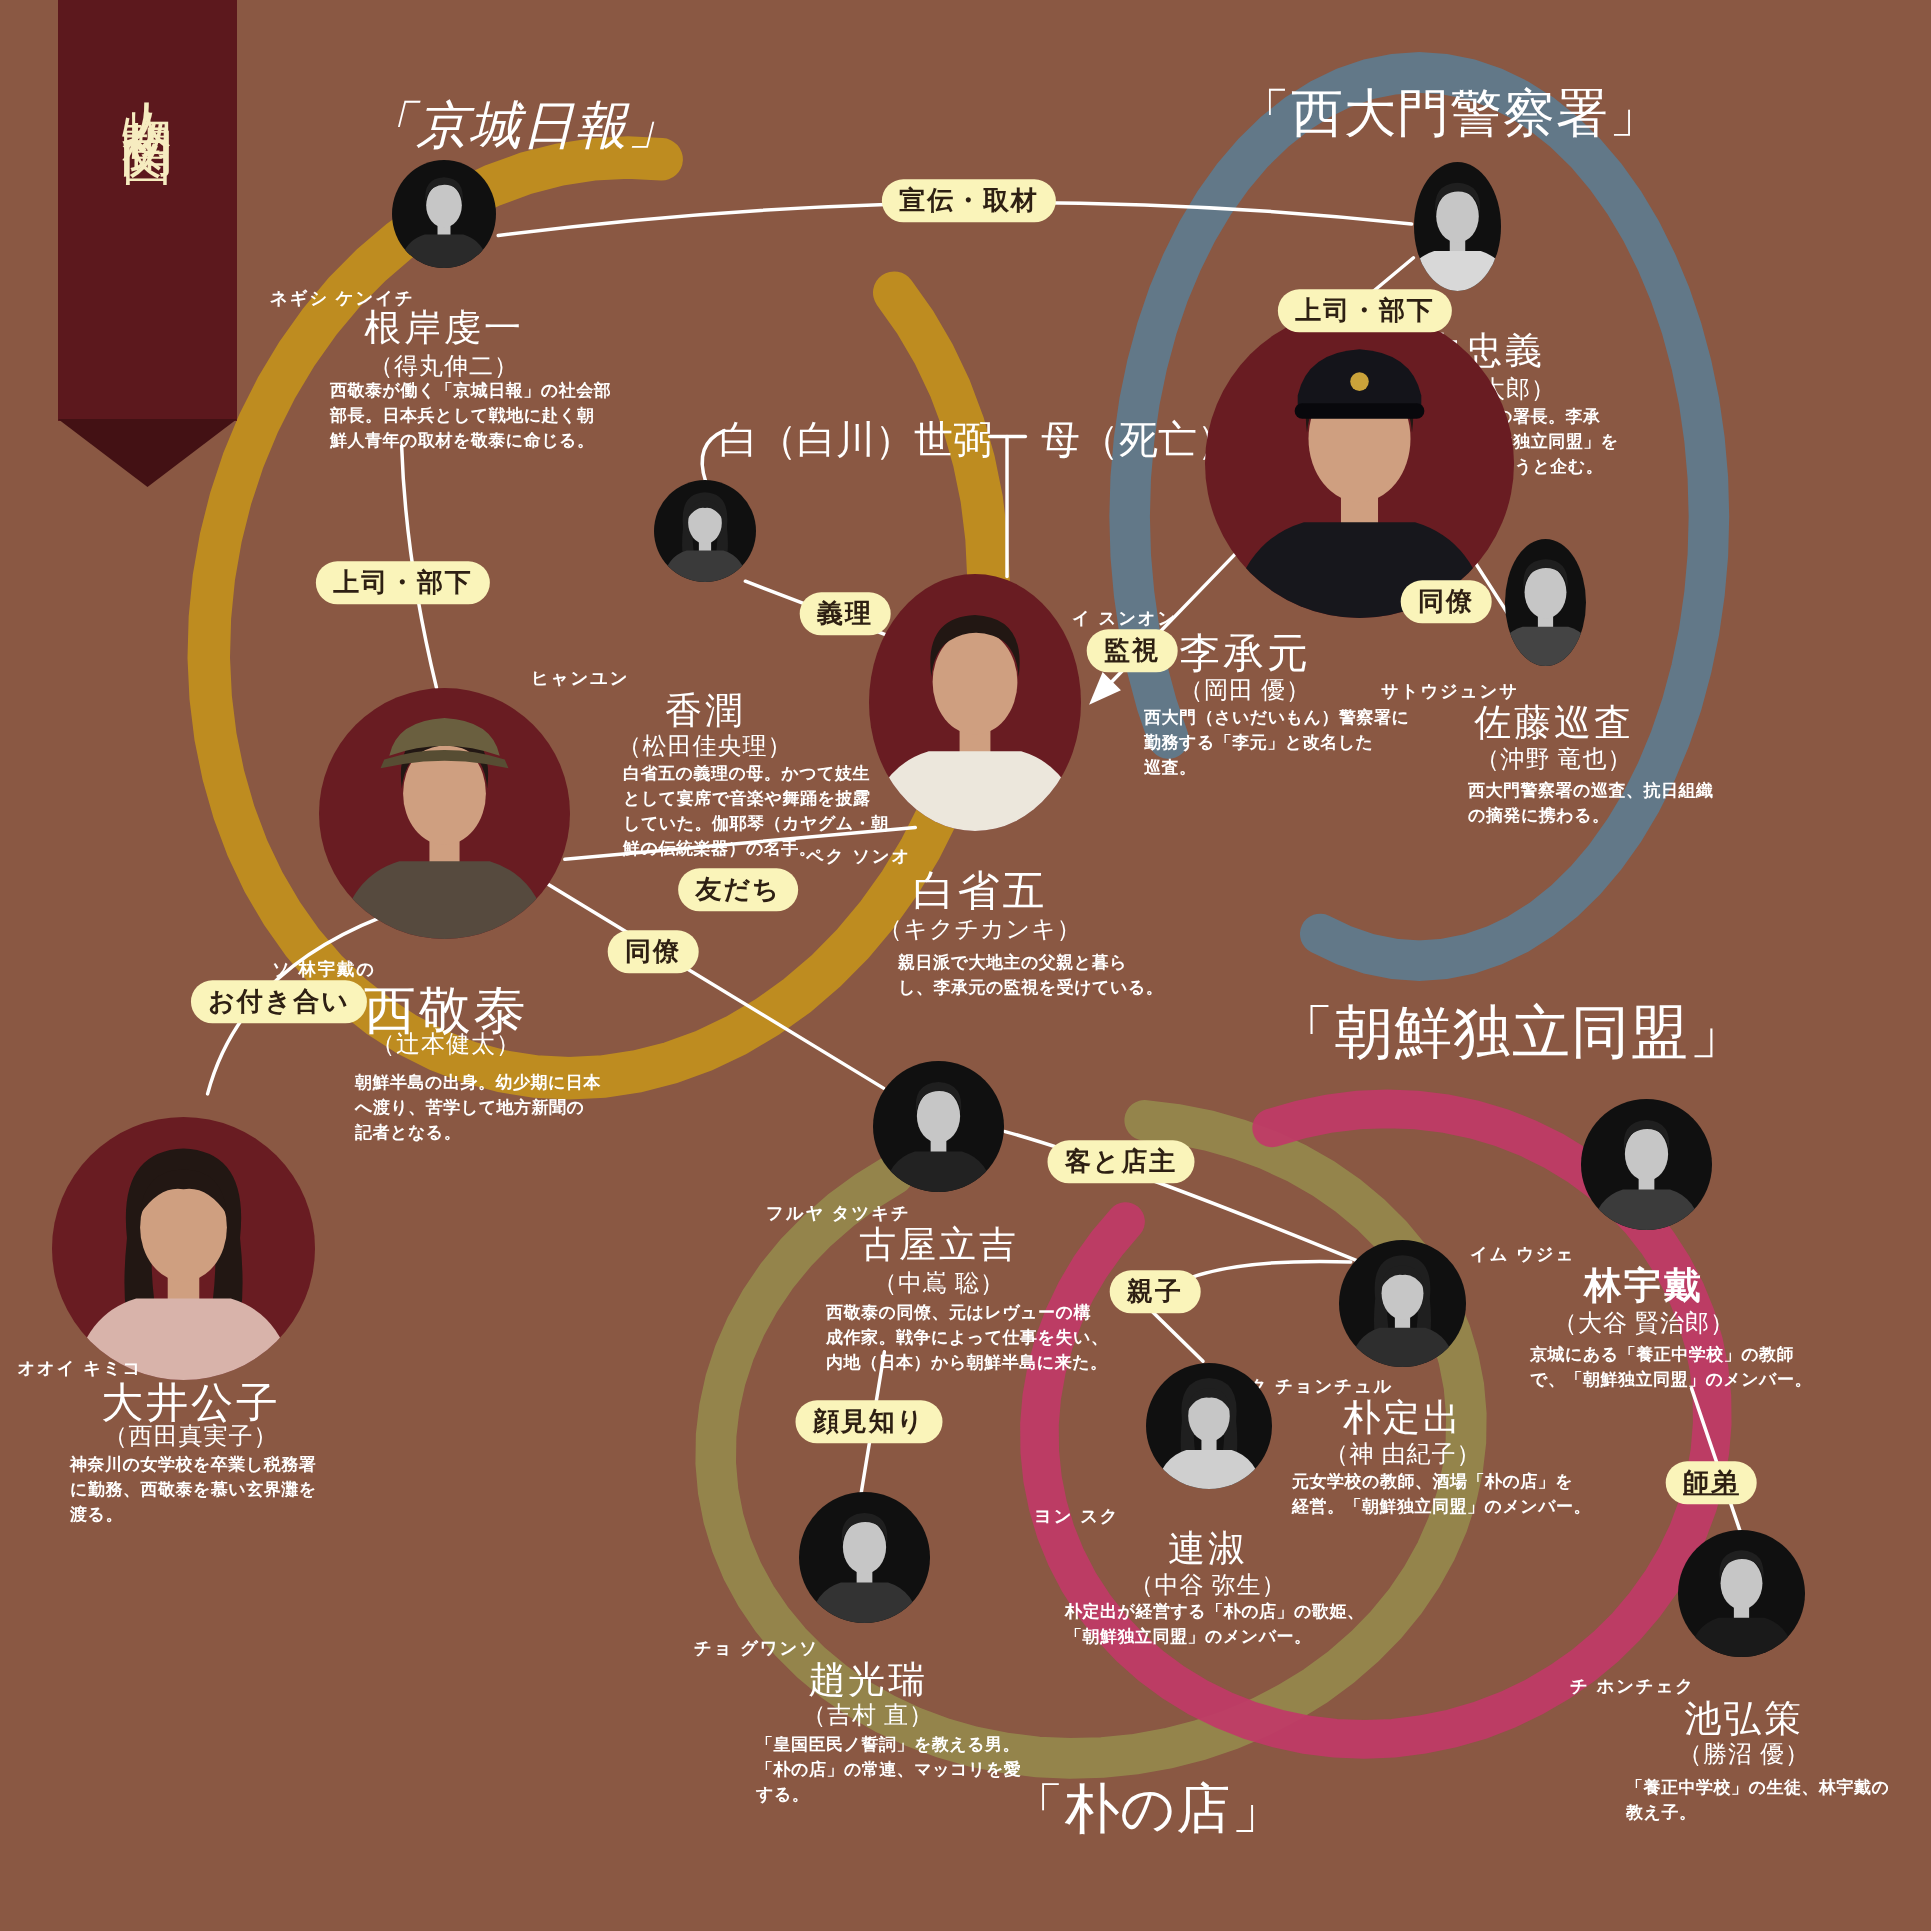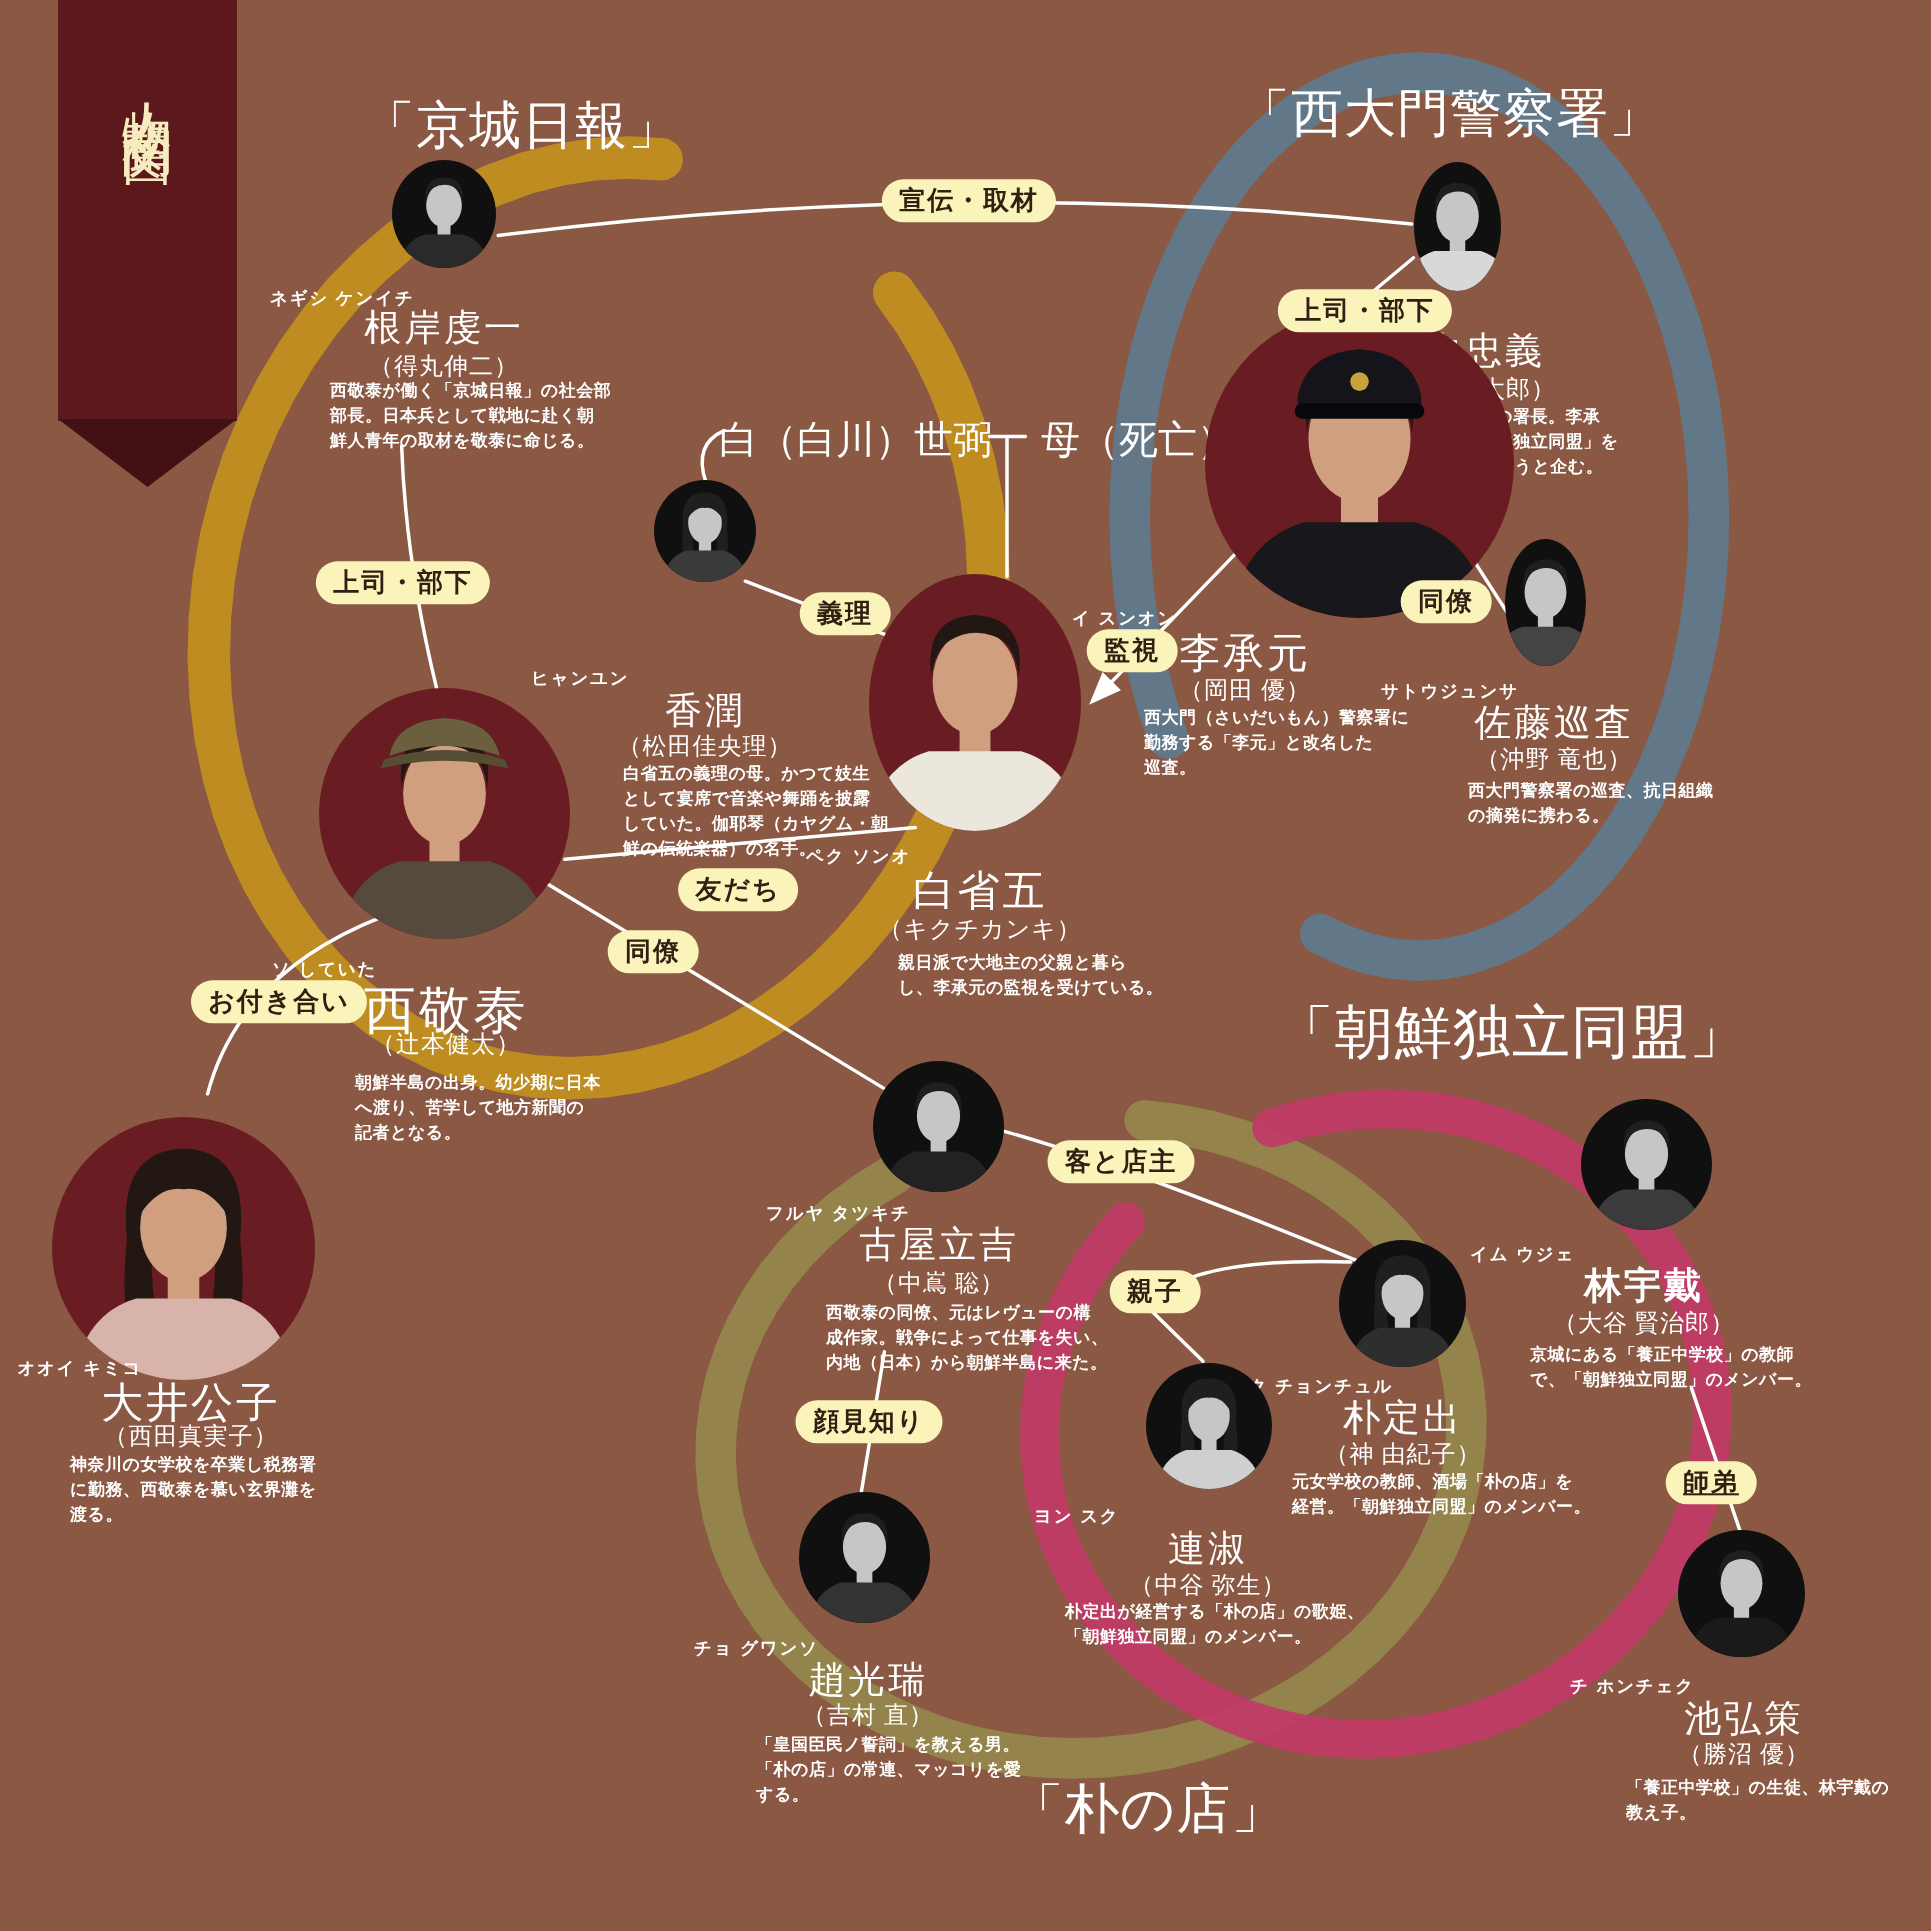--- a/index.html
+++ b/index.html
@@ -72,21 +72,21 @@
     <path d="M 1752 1438 L 1802 1585" fill="none" stroke="#ffffff" stroke-width="3.6" stroke-linecap="round"></path>
     <polygon points="1128,730 1142,696 1161,715" fill="#ffffff"></polygon>
   </svg>
 
 <div class="banner">
   <div class="rect"></div>
   <div class="point"></div>
   <div class="vtext">人物相関図</div>
 </div>
 
-<div class="group-title" style="left:319px;top:91px;width:406px;font-size:52px;">「京城日報」</div>
+<div class="group-title" style="left:319px;top:91px;width:406px;font-size:52px;font-style:italic;">「京城日報」</div>
 <div class="group-title" style="left:1238px;top:79px;width:396px;font-size:52px;">「西大門警察署」</div>
 <div class="group-title" style="left:1276px;top:994px;width:463px;font-size:58px;">「朝鮮独立同盟」</div>
 <div class="group-title" style="left:1010px;top:1773px;width:251px;font-size:54px;">「朴の店」</div>
 
 <div class="famlabel" style="left:719px;top:413px;">白（白川）世弼</div>
 <div class="famlabel" style="left:1041px;top:413px;">母（死亡）</div>
 
 <div id="chars">
     <div class="portrait" style="left:392px;top:160px;width:104px;height:108px;"><svg viewBox="0 0 200 200" width="100%" height="100%" preserveAspectRatio="xMidYMid slice">
         <rect width="200" height="200" fill="#101010"></rect>
@@ -183,21 +183,21 @@
     </div>
     <div class="portrait" style="left:319px;top:688px;width:251px;height:251px;"><svg viewBox="0 0 200 200" width="100%" height="100%" preserveAspectRatio="xMidYMid slice">
         <rect width="200" height="200" fill="#691c22"></rect>
         <path d="M88 110 L112 110 L112 144 L88 144 Z" fill="#cf9f80"></path>
         <path d="M16 200 Q24 150 64 138 L136 138 Q176 150 184 200 Z" fill="#564a3e"></path>
         <ellipse cx="100" cy="84" rx="33" ry="41" fill="#cf9f80"></ellipse>
         <path d="M66 80 Q60 34 100 32 Q140 34 134 80 Q132 54 114 48 Q96 42 80 52 Q68 60 66 80 Z" fill="#221713"></path>
         <path d="M56 54 Q62 26 100 24 Q138 26 144 54 Q100 38 56 54 Z" fill="#6a5f3f"></path>
           <path d="M52 57 Q100 42 148 57 L151 64 Q100 52 49 64 Z" fill="#574d33"></path>
       </svg></div>
-    <div class="kana" style="left:272px;top:957px;width:348px;">ソ していた</div>
+    <div class="kana" style="left:272px;top:957px;width:348px;">ソ 林宇戴の</div>
     <div class="cname" style="left:253px;top:976px;width:386px;font-size:52px;">西敬泰</div>
     <div class="actor" style="left:253px;top:1028px;width:386px;">（辻本健太）</div>
     <div class="desc" style="left:355px;top:1070px;">
       <div>朝鮮半島の出身。幼少期に日本</div>
       <div>へ渡り、苦学して地方新聞の</div>
       <div>記者となる。</div>
     </div>
     <div class="portrait" style="left:52px;top:1117px;width:263px;height:263px;"><svg viewBox="0 0 200 200" width="100%" height="100%" preserveAspectRatio="xMidYMid slice">
         <rect width="200" height="200" fill="#691c22"></rect>
         <path d="M57 92 Q50 26 100 24 Q150 26 143 92 Q148 140 140 168 L118 168 Q128 112 122 84 L78 84 Q72 112 82 168 L60 168 Q52 140 57 92 Z" fill="#221713"></path>

